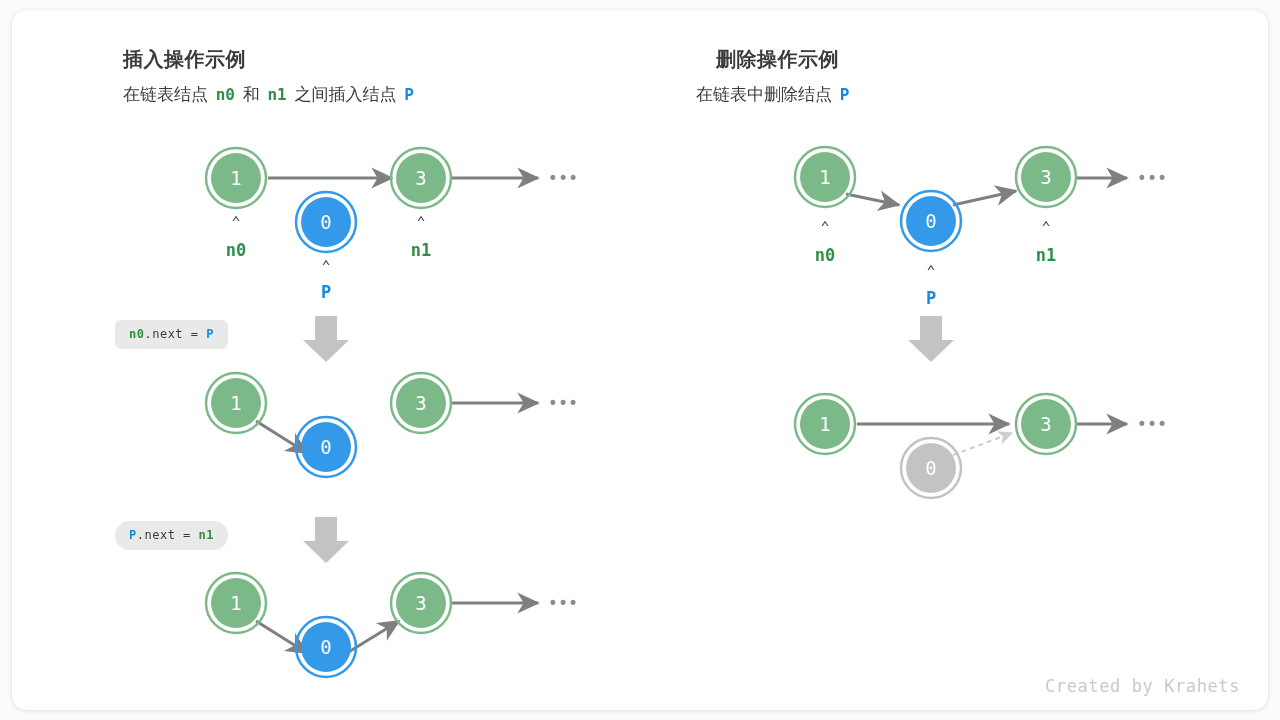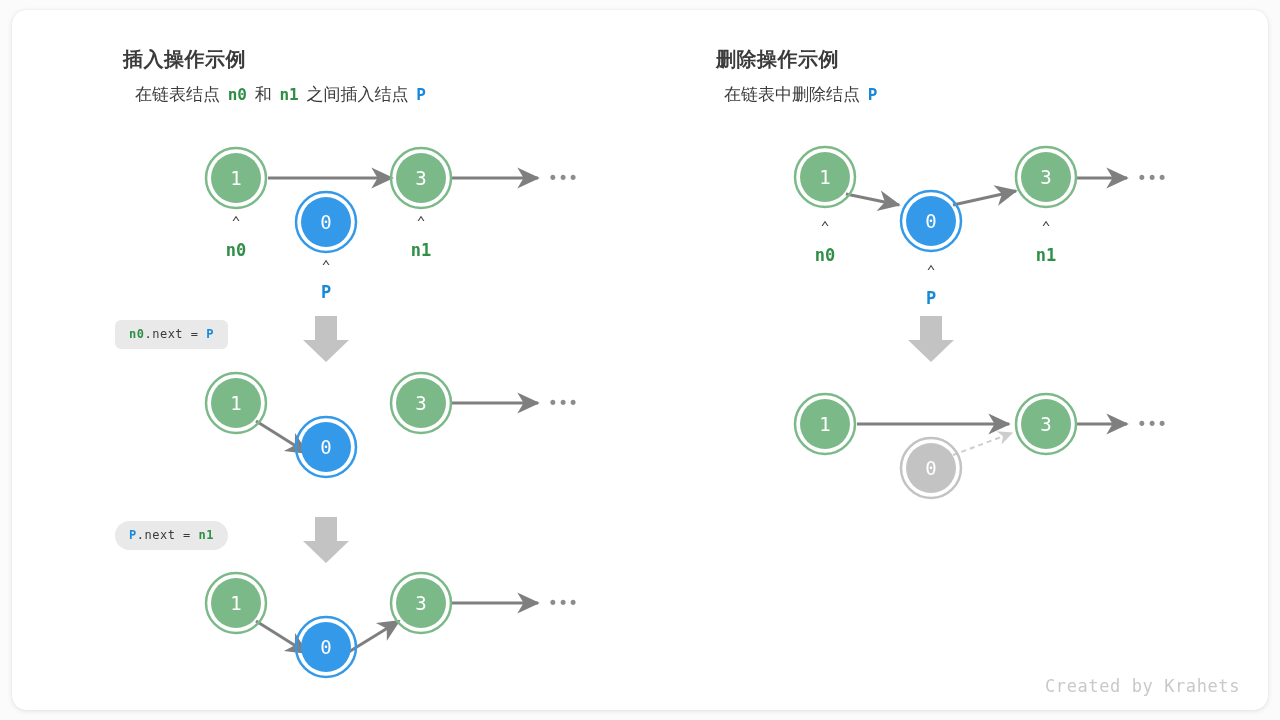--- a/index.html
+++ b/index.html
@@ -40,21 +40,20 @@
     font-weight: bold;
     color: #3b3b3b;
     letter-spacing: 0.5px;
     white-space: nowrap;
   }
   .panel-sub {
     position: absolute;
     font-size: 17px;
     color: #3c3c3c;
     white-space: nowrap;
-    margin-left: 12px;
   }
   .panel-sub .mono-g {
     font-family: "DejaVu Sans Mono", monospace;
     color: #2f8f46;
     font-weight: bold;
     font-size: 16px;
     padding: 0 3px;
   }
   .panel-sub .mono-b {
     font-family: "DejaVu Sans Mono", monospace;
@@ -113,21 +112,21 @@
     <span>在链表结点</span>
     <span class="mono-g">n0</span>
     <span>和</span>
     <span class="mono-g">n1</span>
     <span>之间插入结点</span>
     <span class="mono-b">P</span>
   </div>
 
   <div class="panel-title" style="left:668px; top:46px;margin-left:48px;">删除操作示例</div>
 
-  <div class="panel-sub" style="left:712px; top:83px;">
+  <div class="panel-sub" style="left:696px; top:83px;">
     <span>在链表中删除结点</span>
     <span class="mono-b">P</span>
   </div>
 
   <div class="codebox" style="left:115px; top:320px;">
     <span class="g">n0</span><span>.next = </span><span class="b">P</span>
   </div>
 
   <div class="codebox" style="left:115px; top:521px;border-radius:18px;">
     <span class="b">P</span><span>.next = </span><span class="g">n1</span>

